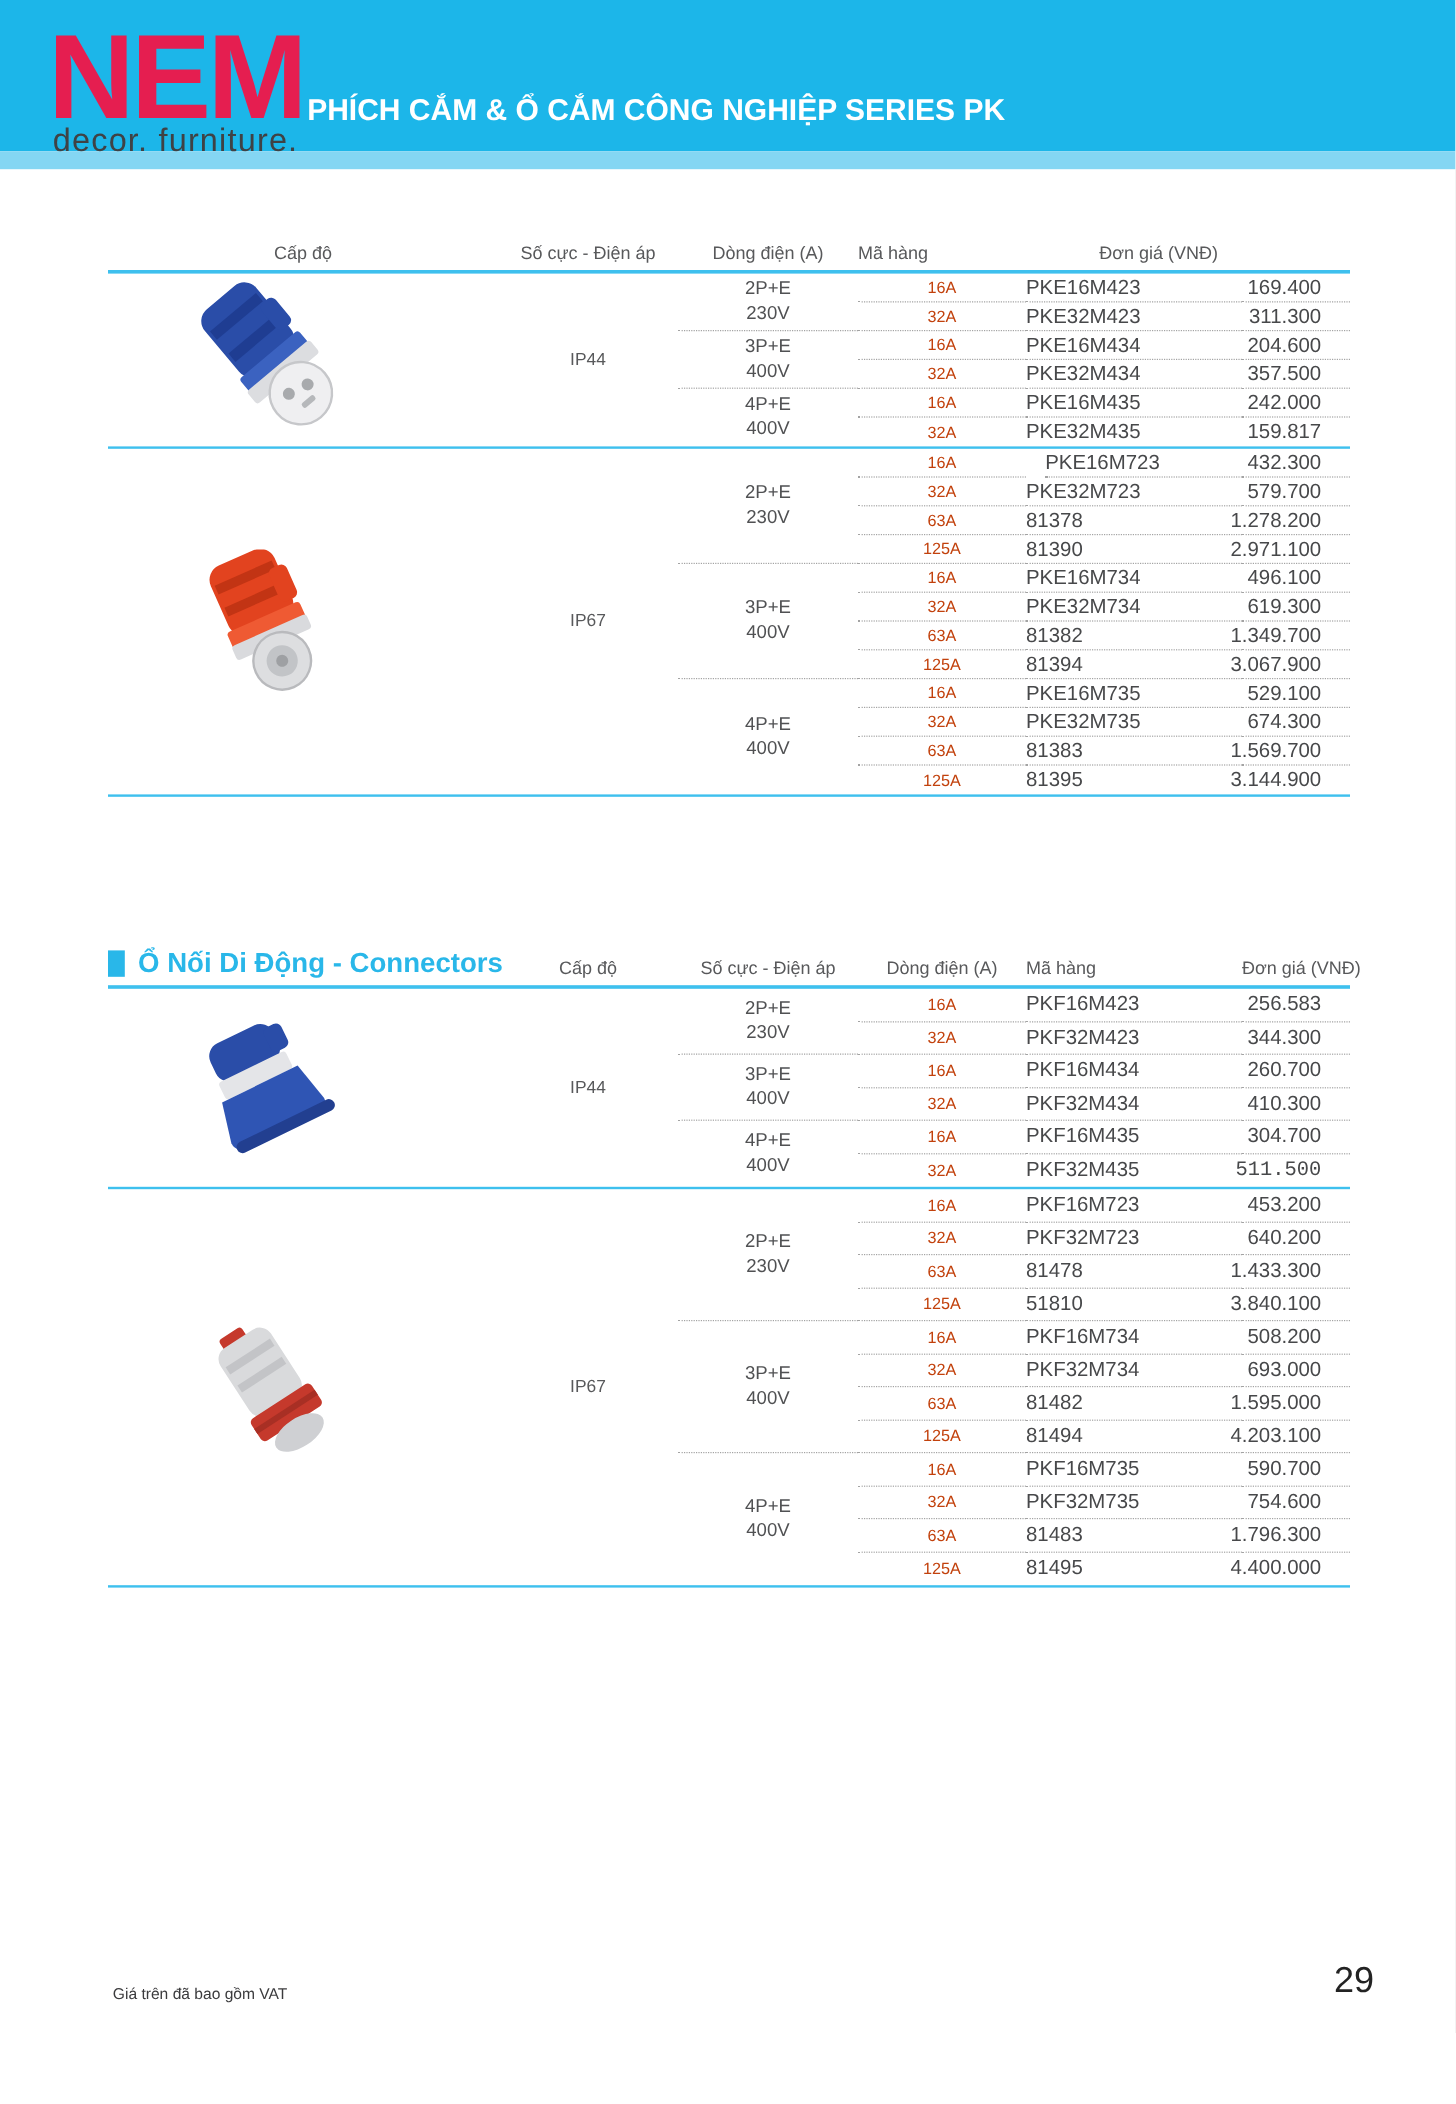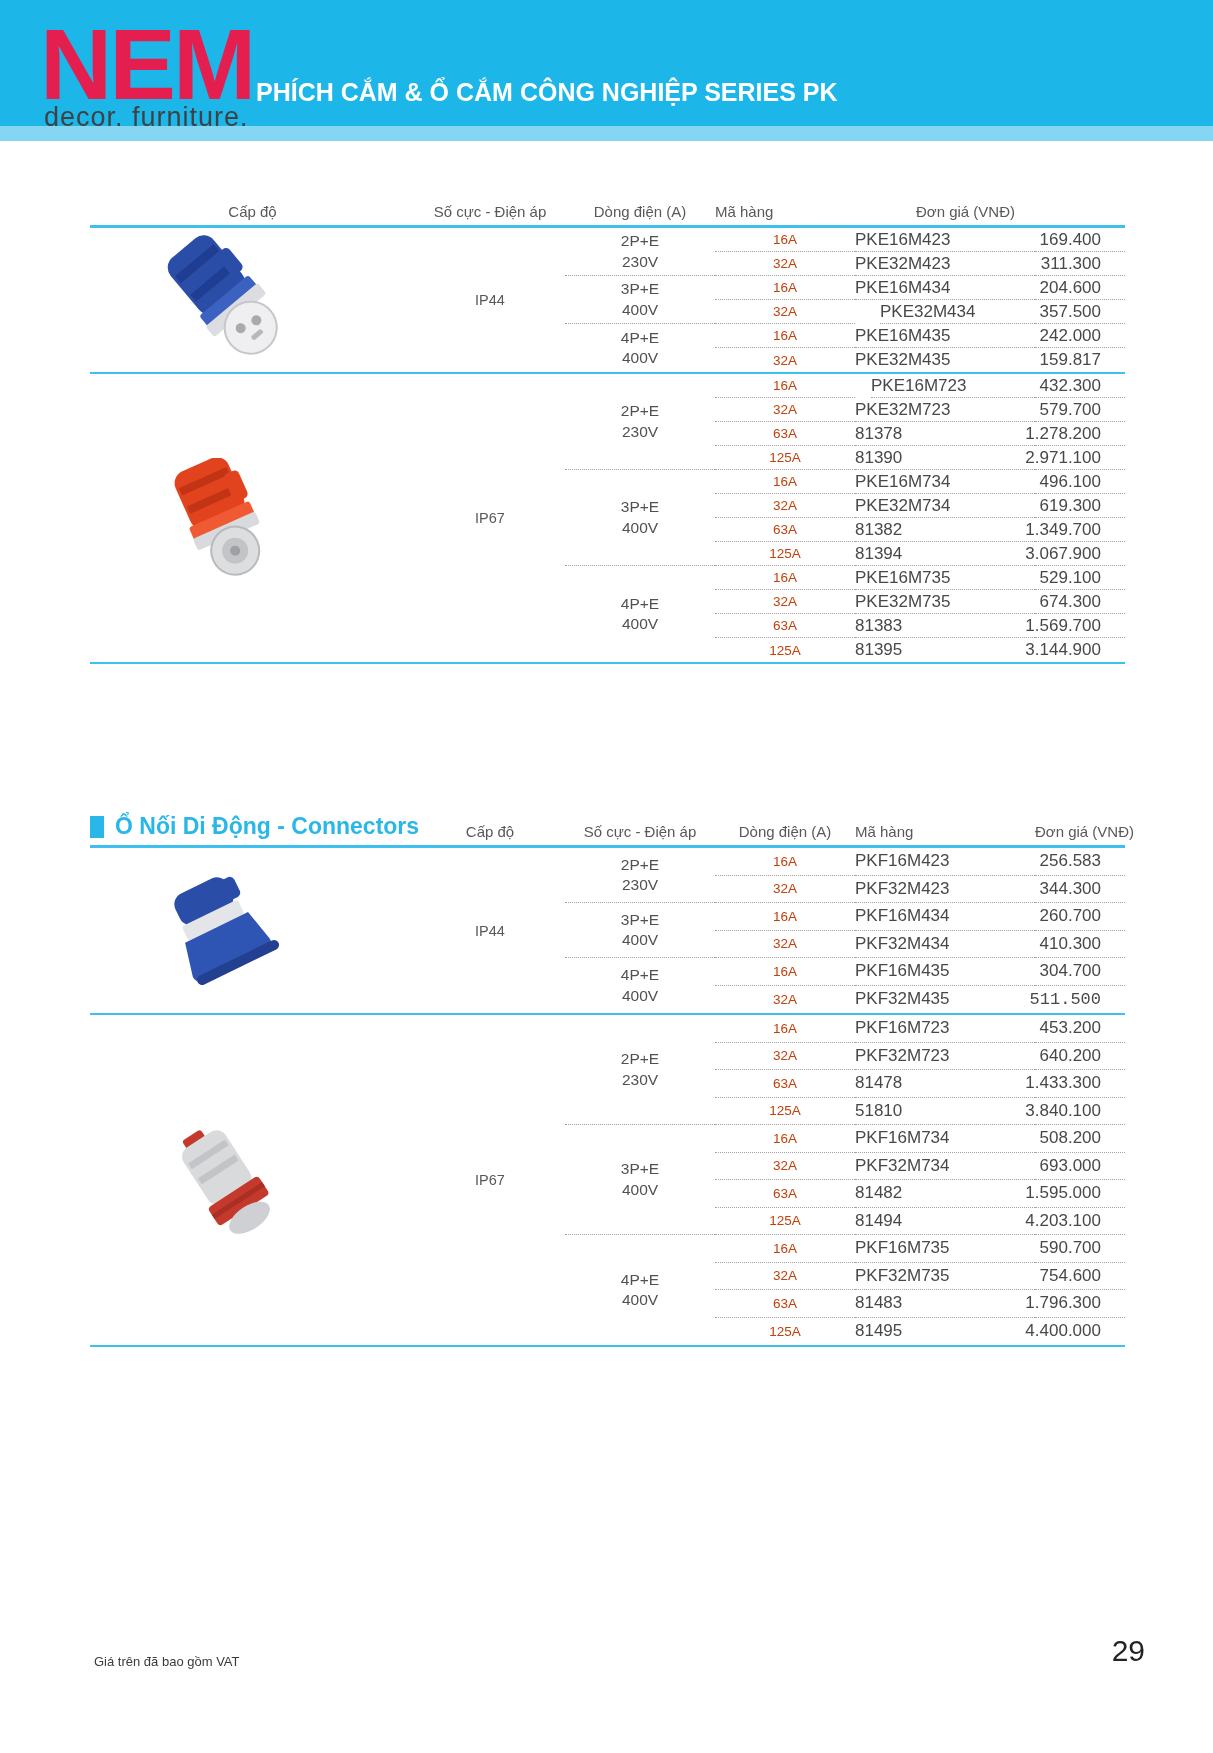--- a/index.html
+++ b/index.html
@@ -102,21 +102,21 @@
           <div class="cell code-cell vg-sep" style="grid-area: 2 / 5;">PKE32M423</div>
           <div class="cell price-cell vg-sep" style="grid-area: 2 / 6;">311.300</div>
           <div class="cell volt-cell vg-sep" style="grid-area: 3 / 3 / span 2;">
             <div>3P+E</div>
             <div>400V</div>
           </div>
           <div class="cell cur-cell row-sep" style="grid-area: 3 / 4;">16A</div>
           <div class="cell code-cell row-sep" style="grid-area: 3 / 5;">PKE16M434</div>
           <div class="cell price-cell row-sep" style="grid-area: 3 / 6;">204.600</div>
           <div class="cell cur-cell vg-sep" style="grid-area: 4 / 4;">32A</div>
-          <div class="cell code-cell vg-sep" style="grid-area: 4 / 5; margin-left: 25px;">PKE32M434</div>
+          <div class="cell code-cell vg-sep" style="grid-area: 4 / 5;">PKE32M434</div>
           <div class="cell price-cell vg-sep" style="grid-area: 4 / 6;">357.500</div>
           <div class="cell volt-cell" style="grid-area: 5 / 3 / span 2;">
             <div>4P+E</div>
             <div>400V</div>
           </div>
           <div class="cell cur-cell row-sep" style="grid-area: 5 / 4;">16A</div>
           <div class="cell code-cell row-sep" style="grid-area: 5 / 5;">PKE16M435</div>
           <div class="cell price-cell row-sep" style="grid-area: 5 / 6;">242.000</div>
           <div class="cell cur-cell" style="grid-area: 6 / 4;">32A</div>
           <div class="cell code-cell" style="grid-area: 6 / 5;">PKE32M435</div>
@@ -186,21 +186,21 @@
           <div class="cell code-cell row-sep" style="grid-area: 11 / 5;">81383</div>
           <div class="cell price-cell row-sep" style="grid-area: 11 / 6;">1.569.700</div>
           <div class="cell cur-cell" style="grid-area: 12 / 4;">125A</div>
           <div class="cell code-cell" style="grid-area: 12 / 5;">81395</div>
           <div class="cell price-cell" style="grid-area: 12 / 6;">3.144.900</div>
         </div>
         <div class="rule"></div>
       </div>
   </div>
 
-  <div class="section" style="top:806px">
+  <div class="section" style="top:782px">
     <div class="sec-head">
       <div class="sec-title">
         <span class="bullet"></span>
         <span>Ổ Nối Di Động - Connectors</span>
       </div>
       <div class="col-h ch-center">Cấp độ</div>
       <div class="col-h ch-center">Số cực - Điện áp</div>
       <div class="col-h ch-center">Dòng điện (A)</div>
       <div class="col-h ch-left">Mã hàng</div>
       <div class="col-h ch-right">Đơn giá (VNĐ)</div>

